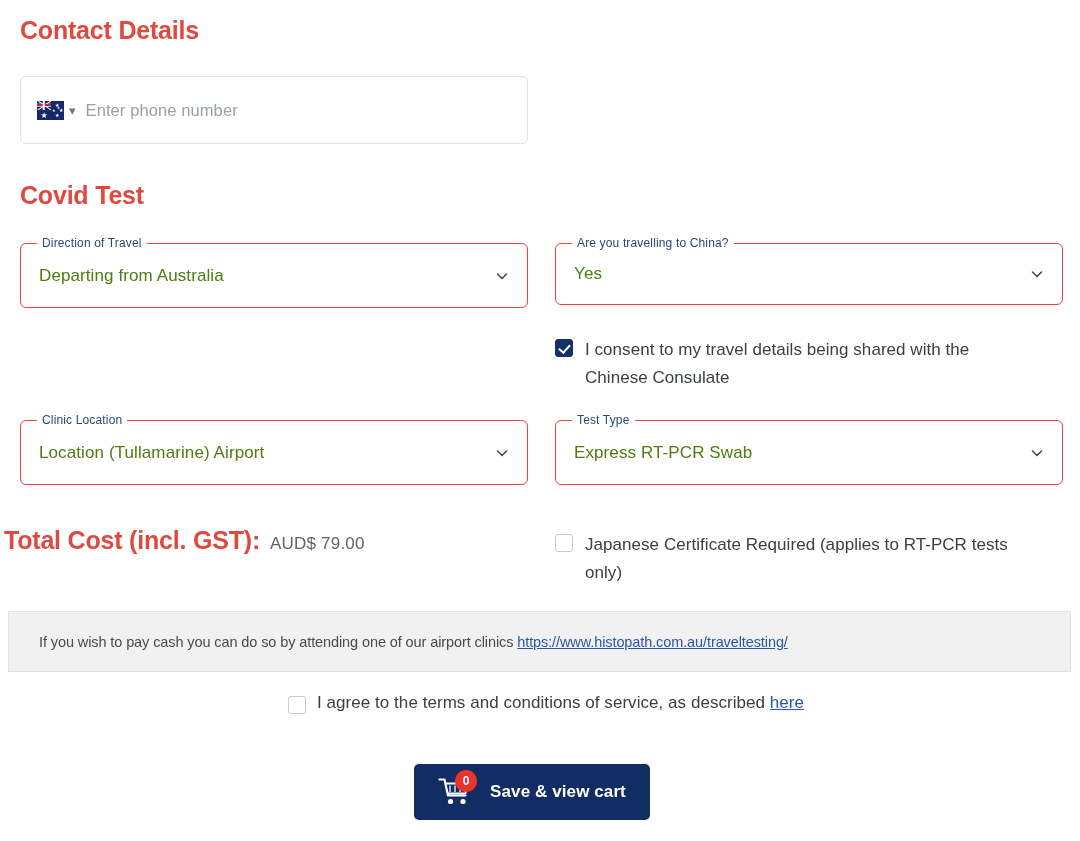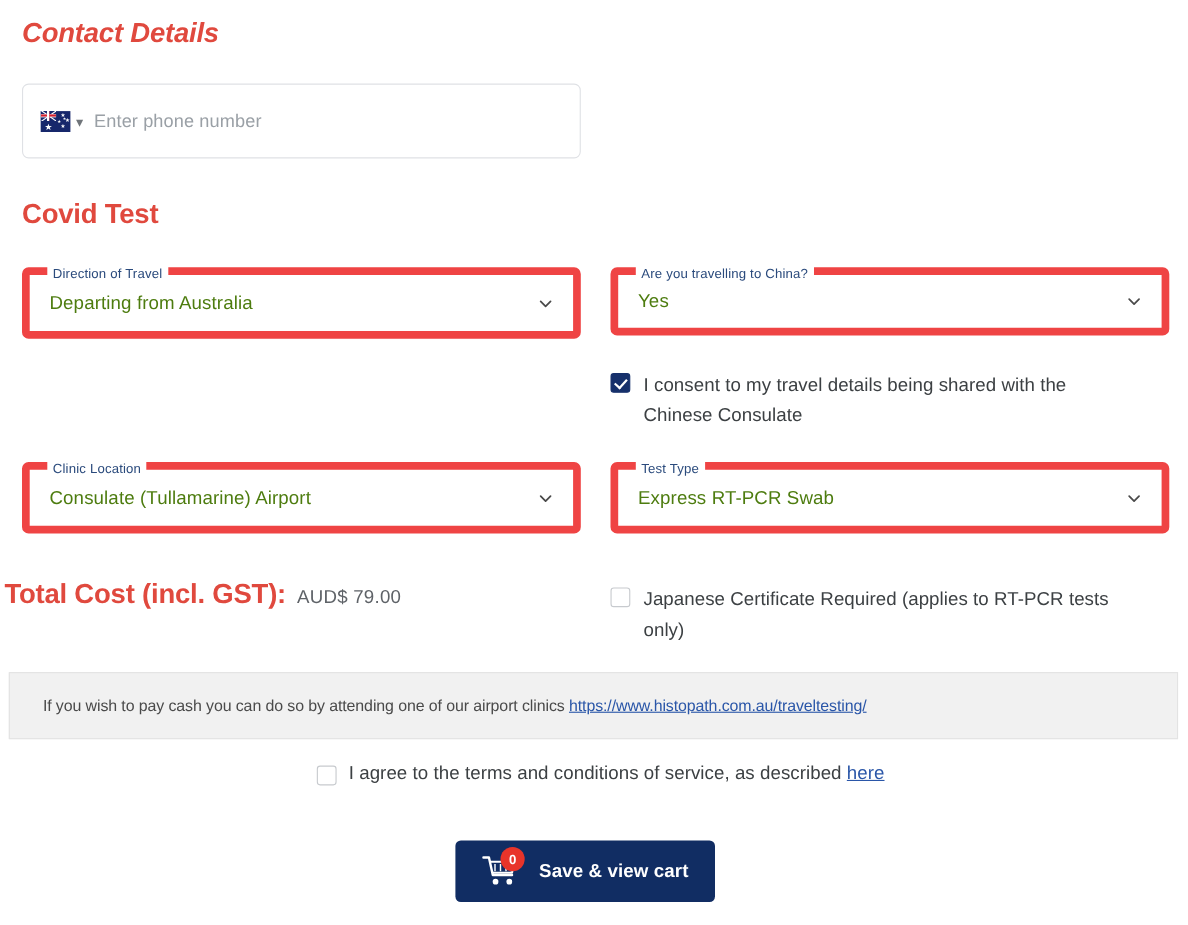--- a/index.html
+++ b/index.html
@@ -27,21 +27,21 @@
   
   .section-heading {
     color: #e0493e;
     font-size: 25px;
     font-weight: bold;
     letter-spacing: -0.2px;
     position: absolute;
     left: 20px;
     white-space: nowrap;
   }
-  #heading-contact { top: 16px; font-style: italic; }
+  #heading-contact { top: 16px; }
   #heading-covid   { top: 181px; }
 
   
   .field {
     position: absolute;
     box-sizing: border-box;
     background: #ffffff;
     border: 1px solid #dfe1e5;
     border-radius: 6px;
   }
@@ -137,21 +137,21 @@
     left: 555px;
     top: 76px;
     width: 508px;
     height: 68px;
   }
 
   
   .select-field {
     position: absolute;
     box-sizing: border-box;
-    border: 7px solid #ef4444;
+    border: 1px solid #ef4444;
     border-radius: 6px;
     background: #ffffff;
     cursor: pointer;
   }
   .select-field .legend {
     position: absolute;
     top: -8px;
     left: 16px;
     background: #ffffff;
     padding: 0 5px;
@@ -390,21 +390,21 @@
     </span>
   </div>
 
   <div class="check-row" id="consent-row">
     <span class="cb checked"></span>
     <span class="check-label">I consent to my travel details being shared with the Chinese Consulate</span>
   </div>
 
   <div class="select-field" id="clinic-select">
     <span class="legend">Clinic Location</span>
-    <span class="value">Consulate (Tullamarine) Airport</span>
+    <span class="value">Location (Tullamarine) Airport</span>
     <span class="chevron">
       <svg width="14" height="14" viewBox="0 0 14 14">
           <path d="M2.5 5 L7 9.5 L11.5 5" fill="none" stroke="#4a4a4a" stroke-width="1.6" stroke-linecap="round" stroke-linejoin="round"></path>
         </svg>
     </span>
   </div>
 
   <div class="select-field" id="testtype-select">
     <span class="legend">Test Type</span>
     <span class="value">Express RT-PCR Swab</span>

